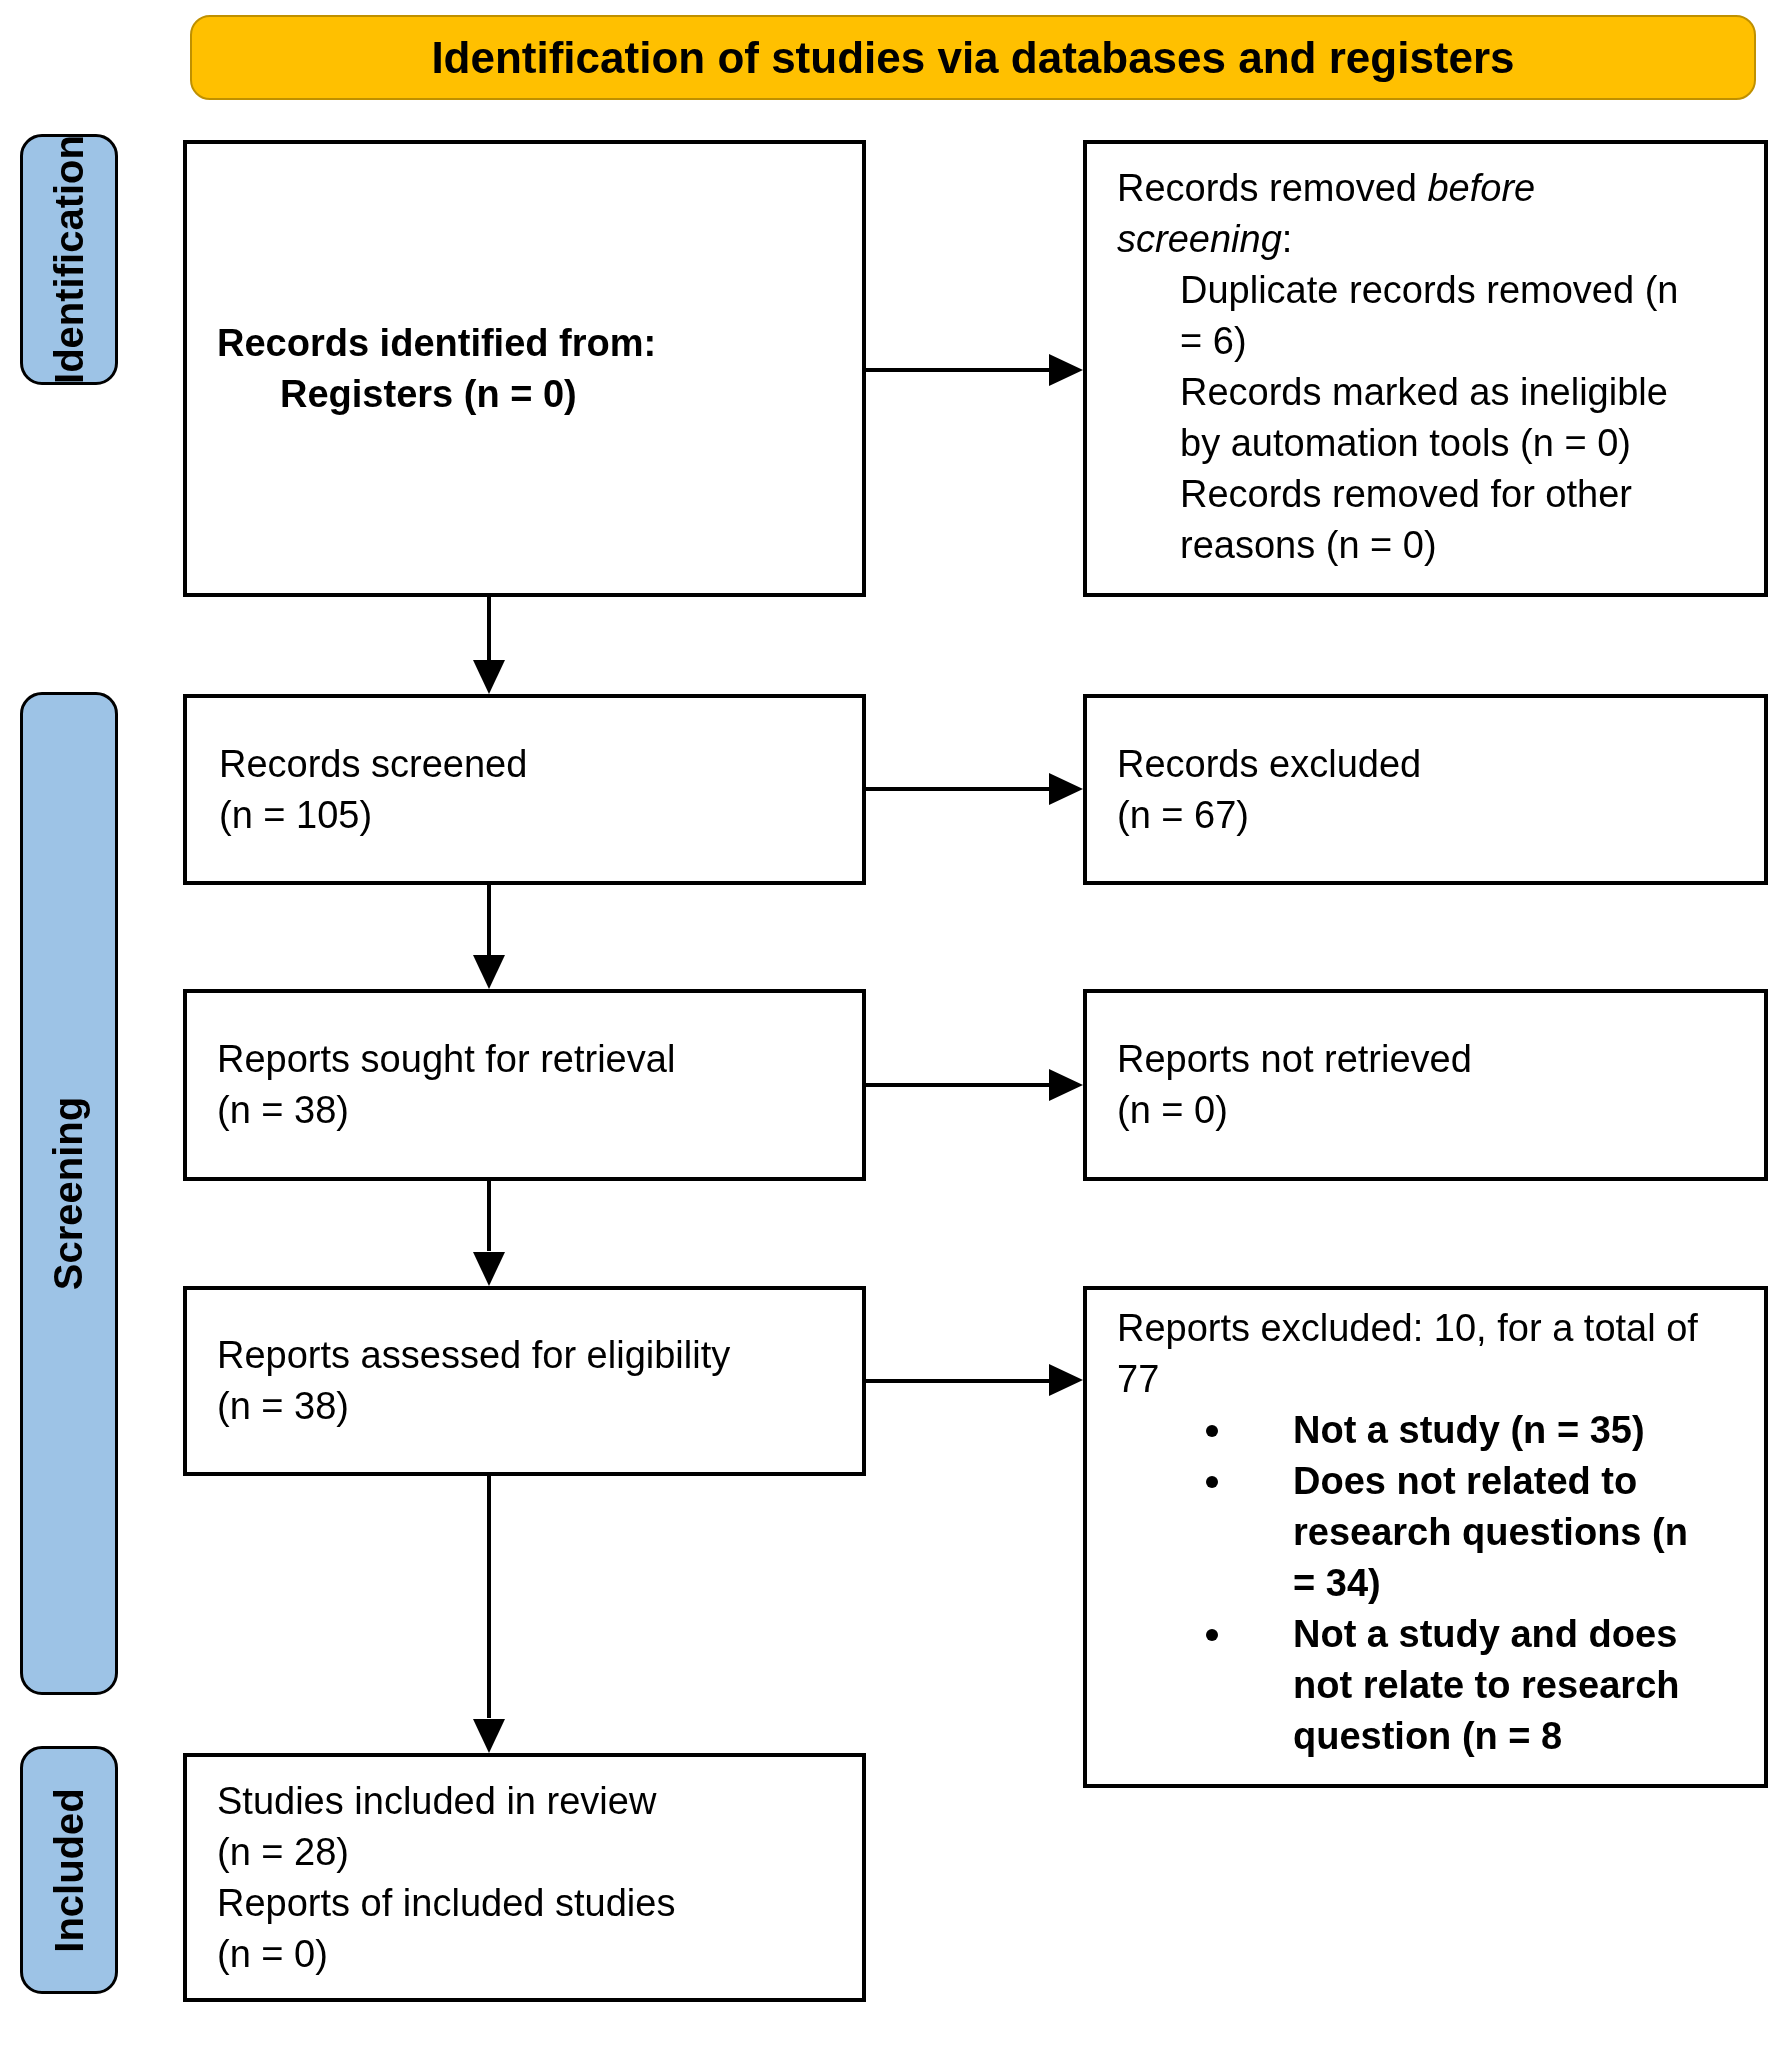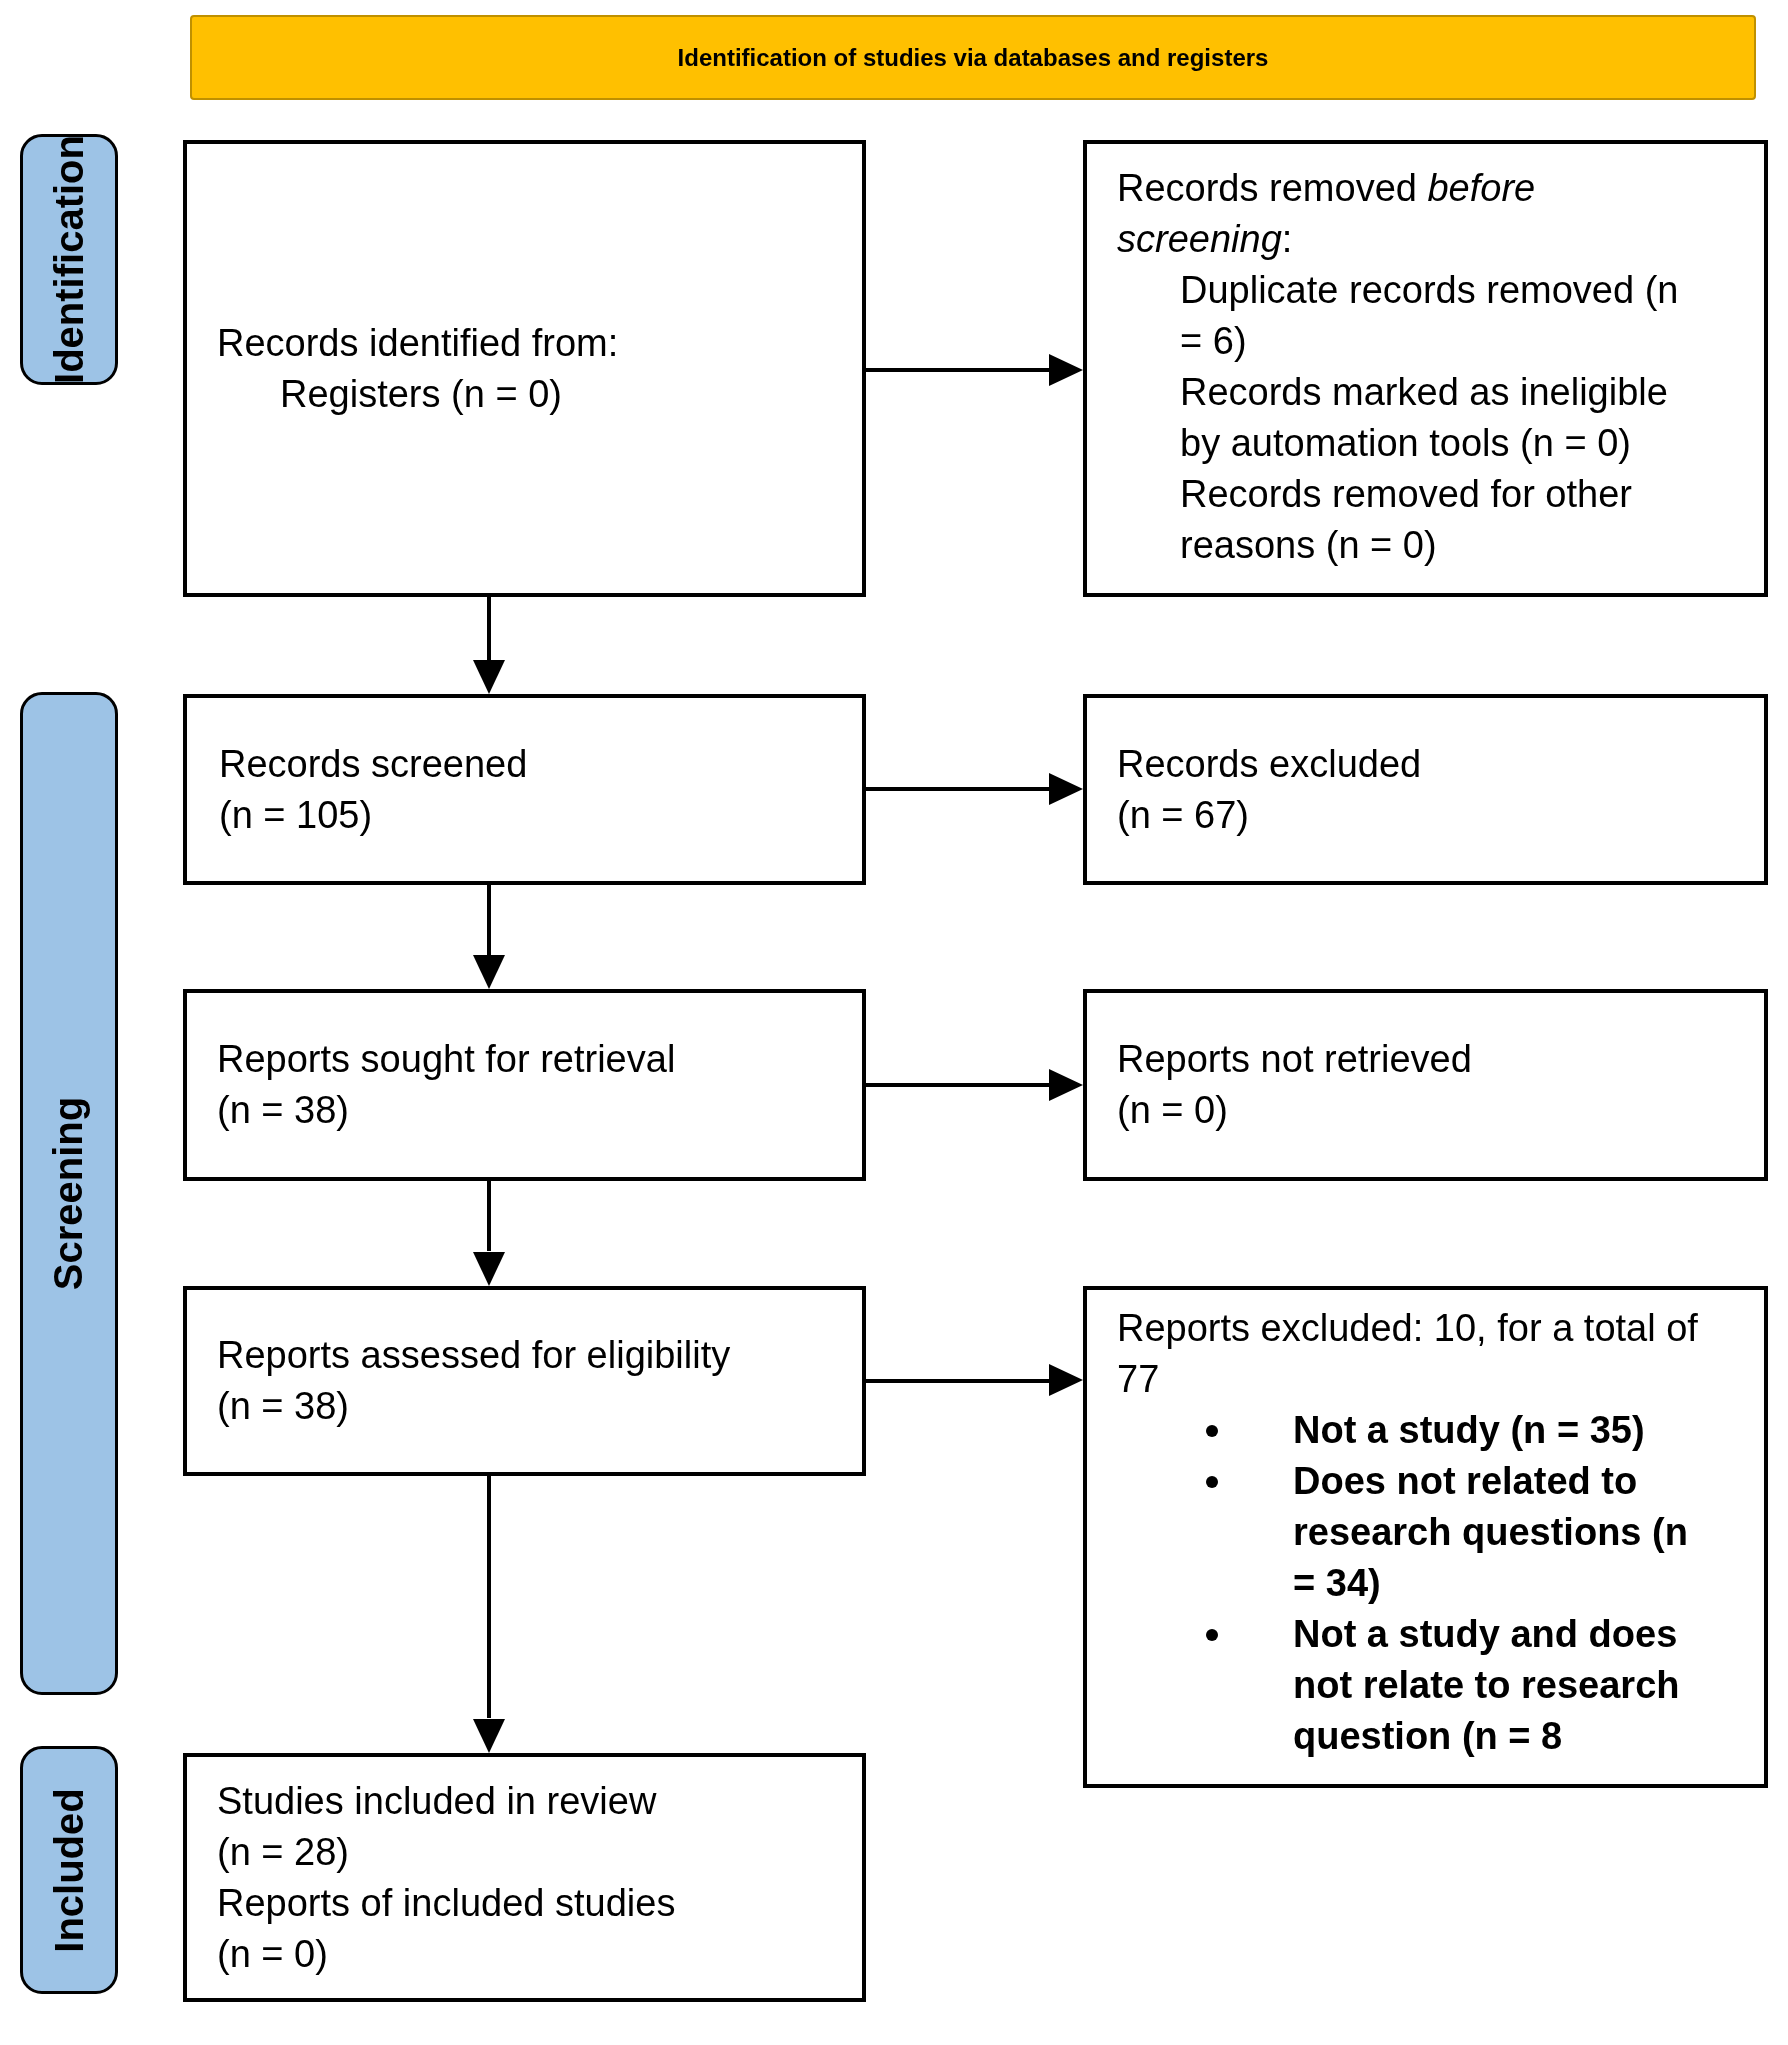--- a/index.html
+++ b/index.html
@@ -10,23 +10,23 @@
   *{margin:0;padding:0;box-sizing:border-box;}
   html,body{background:#ffffff;}
   body{font-family:"Liberation Sans",sans-serif;color:#000;}
   #stage{position:relative;width:1788px;height:2046px;background:#fff;overflow:hidden;}
 
   
   .banner{
     position:absolute;left:190px;top:15.4px;width:1566px;height:85px;
     background:var(--banner-bg);
     border:2.7px solid var(--banner-border);
-    border-radius:4px;
+    border-radius:20px;
     display:flex;align-items:center;justify-content:center;
-    font-size:24px;font-weight:bold;
+    font-size:44px;font-weight:bold;
   }
 
   
   .sideband{
     position:absolute;left:20px;width:98px;
     background:var(--sidebar-bg);
     border:3.3px solid #000;border-radius:22px;
     display:flex;align-items:center;justify-content:center;
   }
   .sideband .vtext{
@@ -41,21 +41,21 @@
   
   .box{
     position:absolute;background:#fff;border:4.4px solid #000;
     font-size:38px;line-height:51px;
     padding:22px 63px 22px 30px;
     display:flex;flex-direction:column;justify-content:center;align-items:flex-start;
   }
   .box.topalign{justify-content:flex-end;padding-top:25px;}
   .col-l{left:183px;width:683px;}
   .col-r{left:1083px;width:685px;}
-  #box-identified{top:140px;height:457px;}
+  #box-identified{top:140px;height:457px;font-weight:bold;}
   #box-removed{top:140px;height:457px;}
   #box-screened{top:694px;height:191px;padding-left:32px;}
   #box-rexcluded{top:694px;height:191px;}
   #box-sought{top:989px;height:192px;}
   #box-notretrieved{top:989px;height:192px;}
   #box-assessed{top:1286px;height:190px;}
   #box-repexcluded{top:1286px;height:502px;}
   #box-included{top:1753px;height:249px;}
 
   .tline{display:block;}

